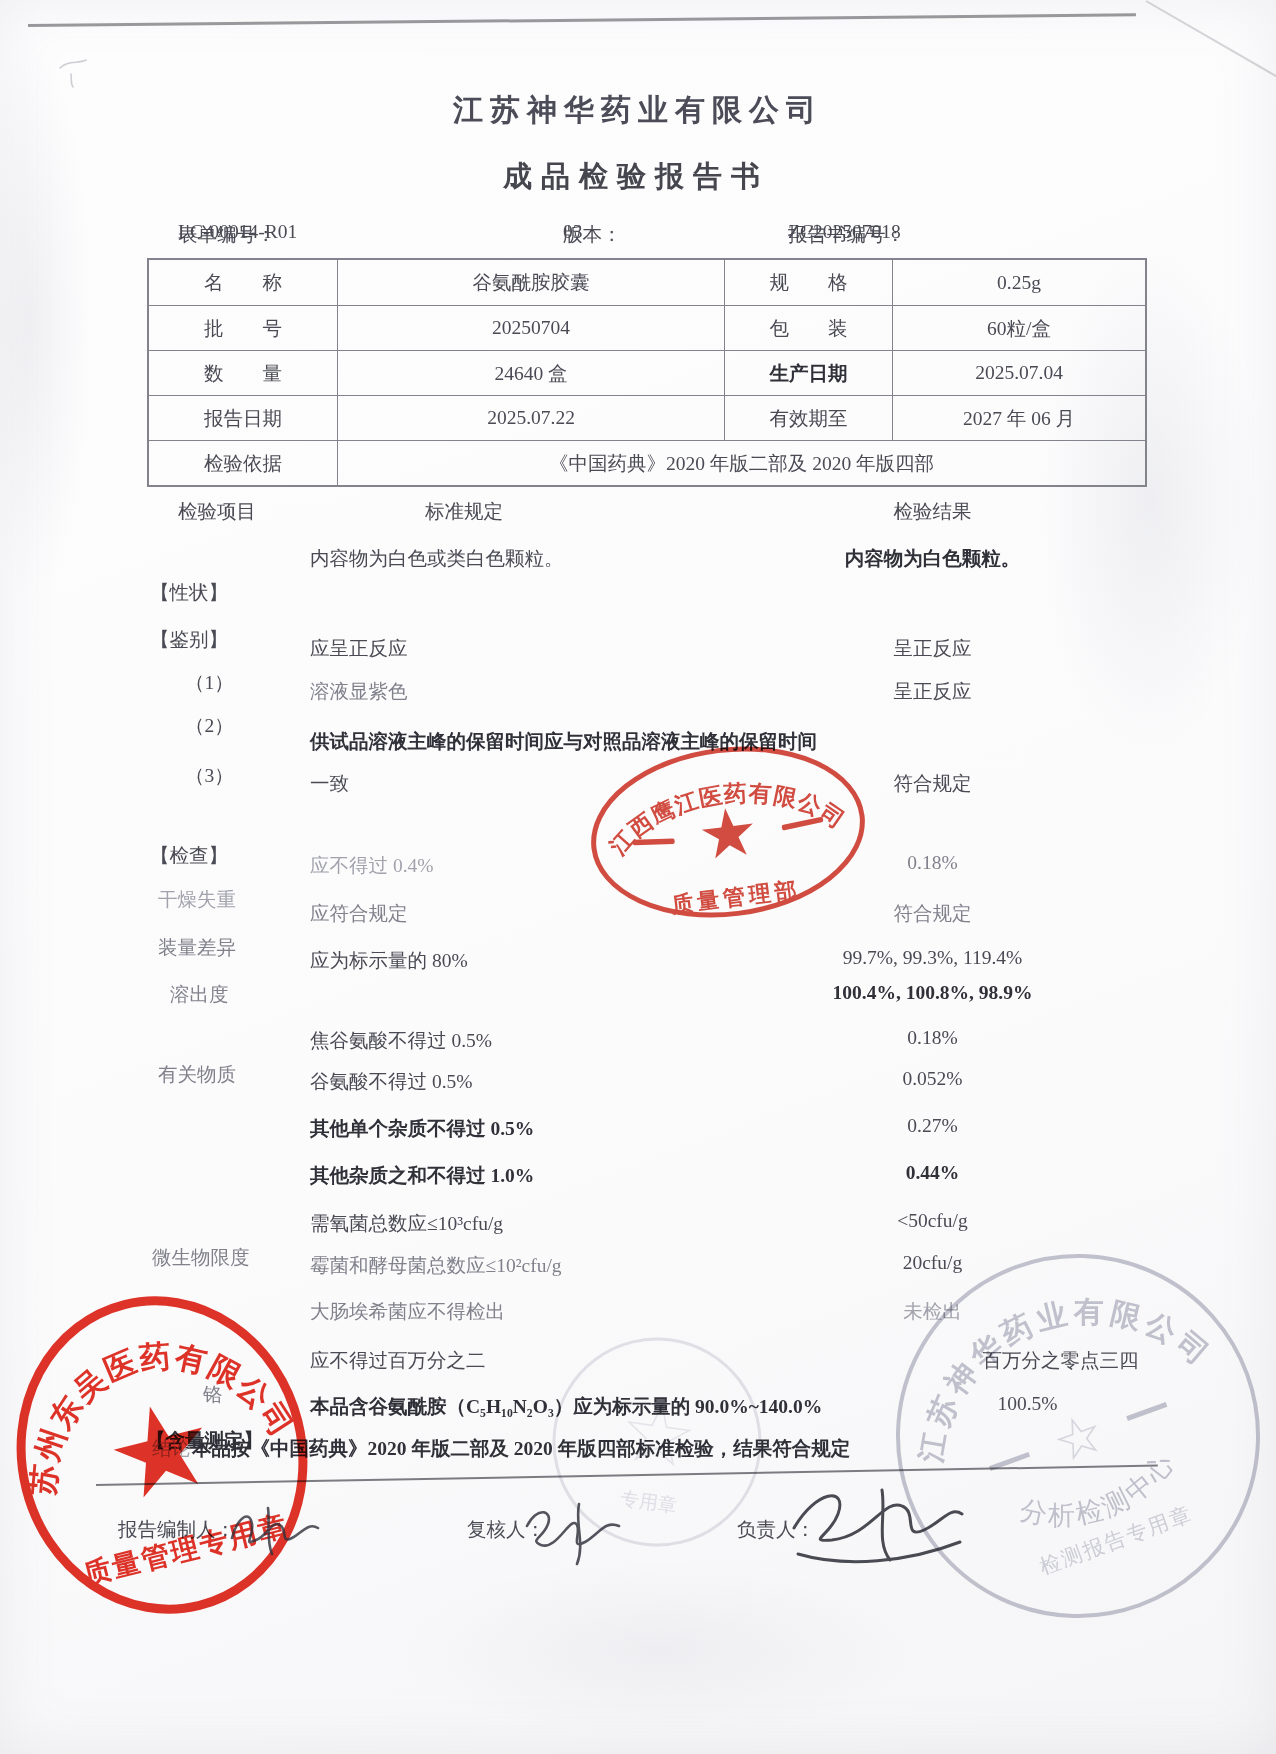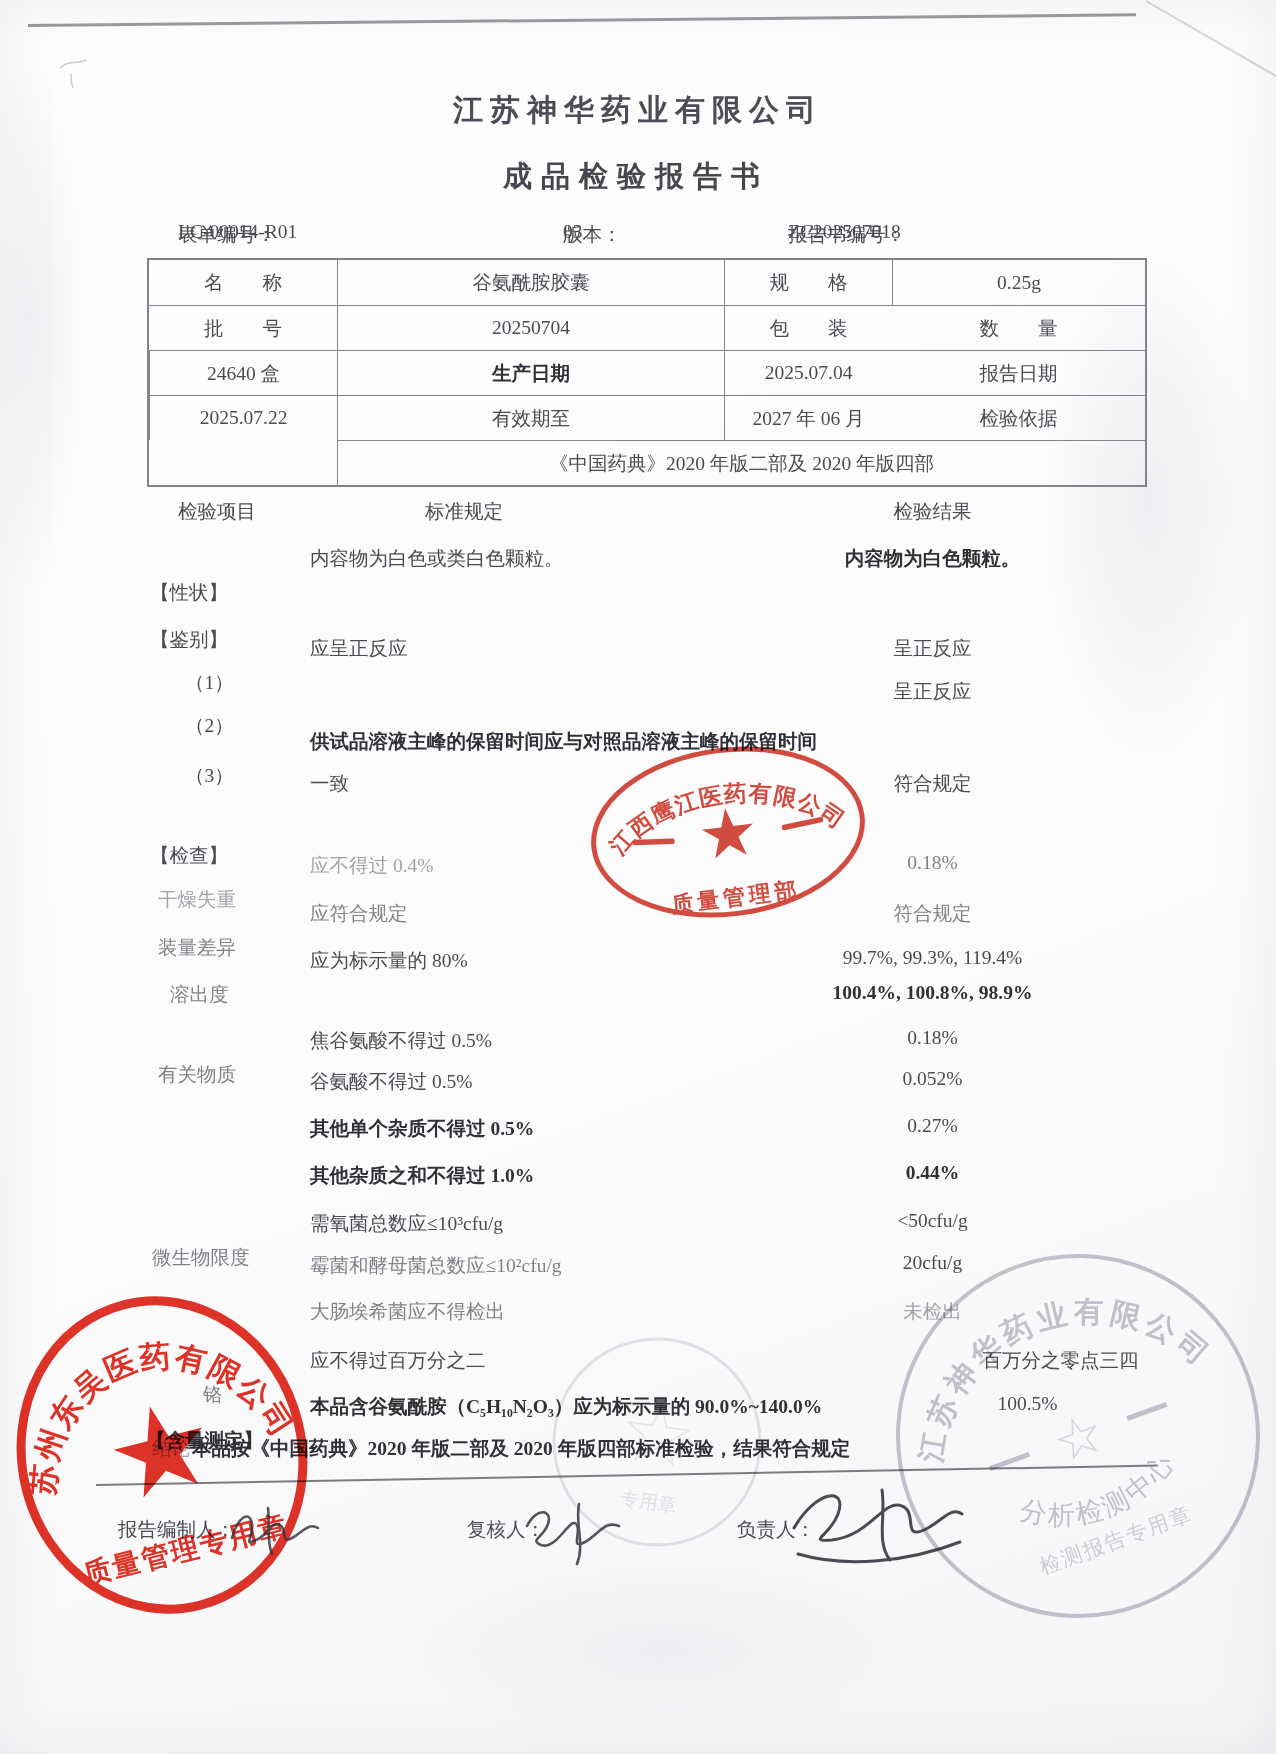--- a/index.html
+++ b/index.html
@@ -77,20 +77,21 @@
 
   <div class="info-table">
     <div class="cell c1 r1">名　　称</div>
     <div class="cell r1">谷氨酰胺胶囊</div>
     <div class="cell r1">规　　格</div>
     <div class="cell r1">0.25g</div>
 
     <div class="cell c1">批　　号</div>
     <div class="cell">20250704</div>
     <div class="cell">包　　装</div>
+    <div class="cell">60粒/盒</div>
 
     <div class="cell c1">数　　量</div>
     <div class="cell">24640 盒</div>
     <div class="cell b">生产日期</div>
     <div class="cell">2025.07.04</div>
 
     <div class="cell c1">报告日期</div>
     <div class="cell">2025.07.22</div>
     <div class="cell">有效期至</div>
     <div class="cell">2027 年 06 月</div>
@@ -113,20 +114,21 @@
   <div class="irow" style="top:592px">
     <span class="ci">【鉴别】</span>
   </div>
   <div class="irow" style="top:635px">
     <span class="ci" style="left:185px">（1）</span>
     <span class="cs">应呈正反应</span>
     <span class="cr">呈正反应</span>
   </div>
   <div class="irow" style="top:678px">
     <span class="ci" style="left:185px">（2）</span>
+    <span class="cs f1">溶液显紫色</span>
     <span class="cr">呈正反应</span>
   </div>
   <div class="irow" style="top:728px">
     <span class="ci" style="left:185px">（3）</span>
     <span class="cs b">供试品溶液主峰的保留时间应与对照品溶液主峰的保留时间</span>
   </div>
   <div class="irow" style="top:770px">
     <span class="cs">一致</span>
     <span class="cr">符合规定</span>
   </div>

